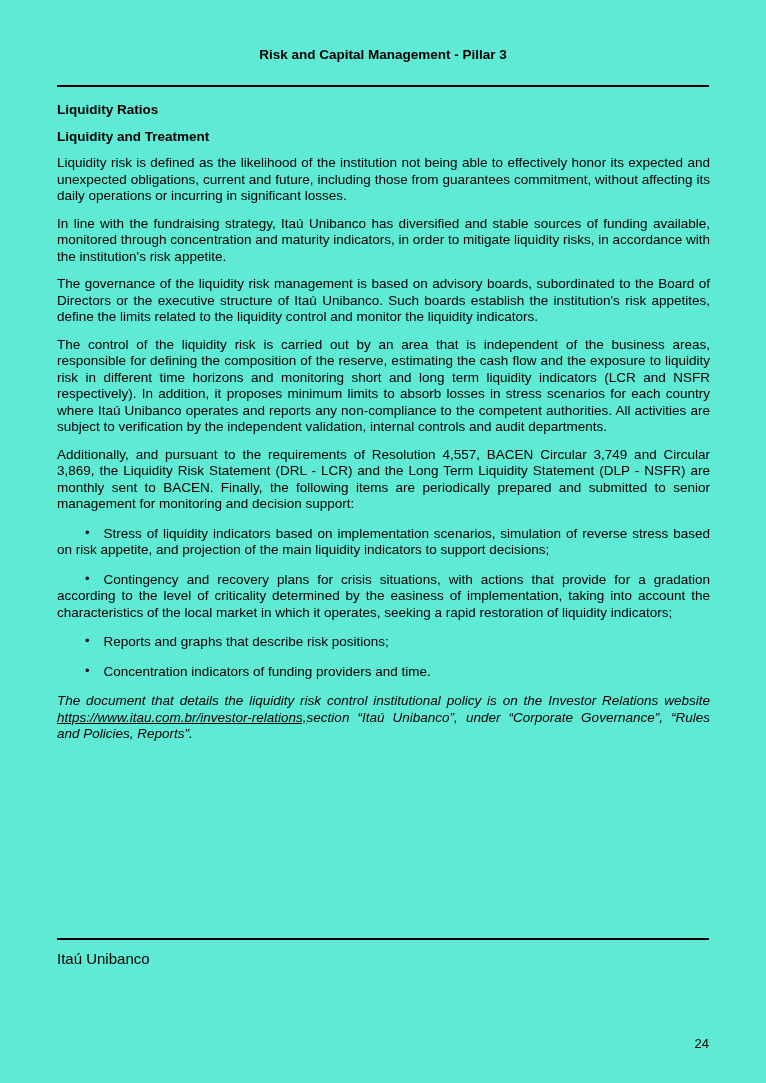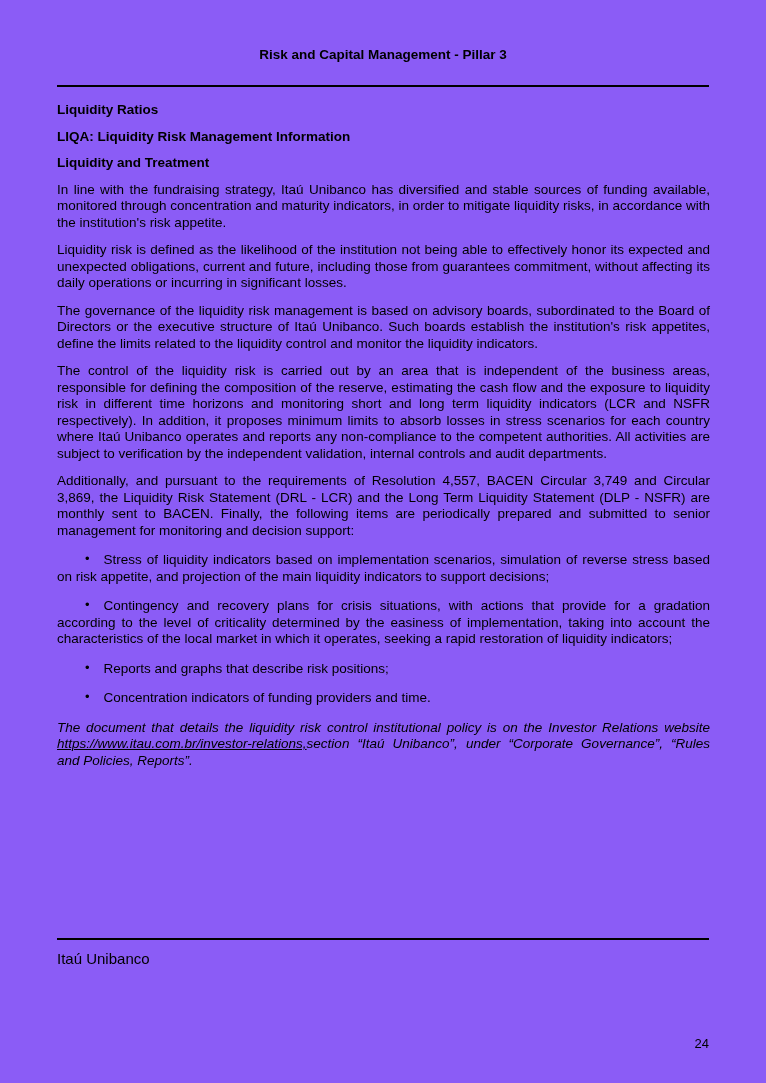--- a/index.html
+++ b/index.html
@@ -6,21 +6,21 @@
   html, body {
     margin: 0;
     padding: 0;
     background: #ffffff;
   }
   .page {
     position: relative;
     width: 766px;
     height: 1083px;
     margin: 0 auto;
-    background: #8b5cf6;
+    background: #5eead4;
     color: #000000;
     font-family: "Liberation Sans", "DejaVu Sans", sans-serif;
     overflow: hidden;
   }
   .doc-title {
     padding-top: 47px;
     text-align: center;
     font-size: 13.5px;
     font-weight: bold;
   }
@@ -89,27 +89,26 @@
 <div class="page">
 
   <div class="doc-title">Risk and Capital Management - Pillar 3</div>
 
   <hr class="rule top-rule">
 
   <main>
 
     <h2>Liquidity Ratios</h2>
 
-    <h2>LIQA: Liquidity Risk Management Information</h2>
 
     <h2>Liquidity and Treatment</h2>
 
+    <p class="body">Liquidity risk is defined as the likelihood of the institution not being able to effectively honor its expected and unexpected obligations, current and future, including those from guarantees commitment, without affecting its daily operations or incurring in significant losses.</p>
+
     <p class="body">In line with the fundraising strategy, Itaú Unibanco has diversified and stable sources of funding available, monitored through concentration and maturity indicators, in order to mitigate liquidity risks, in accordance with the institution's risk appetite.</p>
-
-    <p class="body">Liquidity risk is defined as the likelihood of the institution not being able to effectively honor its expected and unexpected obligations, current and future, including those from guarantees commitment, without affecting its daily operations or incurring in significant losses.</p>
 
     <p class="body">The governance of the liquidity risk management is based on advisory boards, subordinated to the Board of Directors or the executive structure of Itaú Unibanco. Such boards establish the institution's risk appetites, define the limits related to the liquidity control and monitor the liquidity indicators.</p>
 
     <p class="body">The control of the liquidity risk is carried out by an area that is independent of the business areas, responsible for defining the composition of the reserve, estimating the cash flow and the exposure to liquidity risk in different time horizons and monitoring short and long term liquidity indicators (LCR and NSFR respectively). In addition, it proposes minimum limits to absorb losses in stress scenarios for each country where Itaú Unibanco operates and reports any non-compliance to the competent authorities. All activities are subject to verification by the independent validation, internal controls and audit departments.</p>
 
     <p class="body">Additionally, and pursuant to the requirements of Resolution 4,557, BACEN Circular 3,749 and Circular 3,869, the Liquidity Risk Statement (DRL - LCR) and the Long Term Liquidity Statement (DLP - NSFR) are monthly sent to BACEN. Finally, the following items are periodically prepared and submitted to senior management for monitoring and decision support:</p>
 
     <div class="bullet-list">
 
       <p class="bullet-item"><span class="bullet">•</span><span>Stress of liquidity indicators based on implementation scenarios, simulation of reverse stress based on risk appetite, and projection of the main liquidity indicators to support decisions;</span></p>

